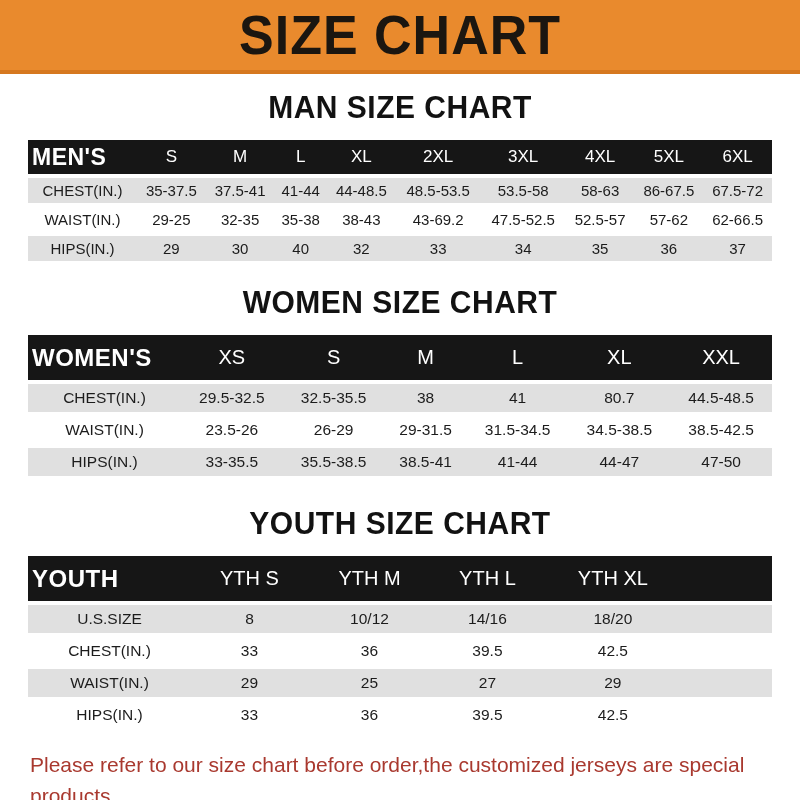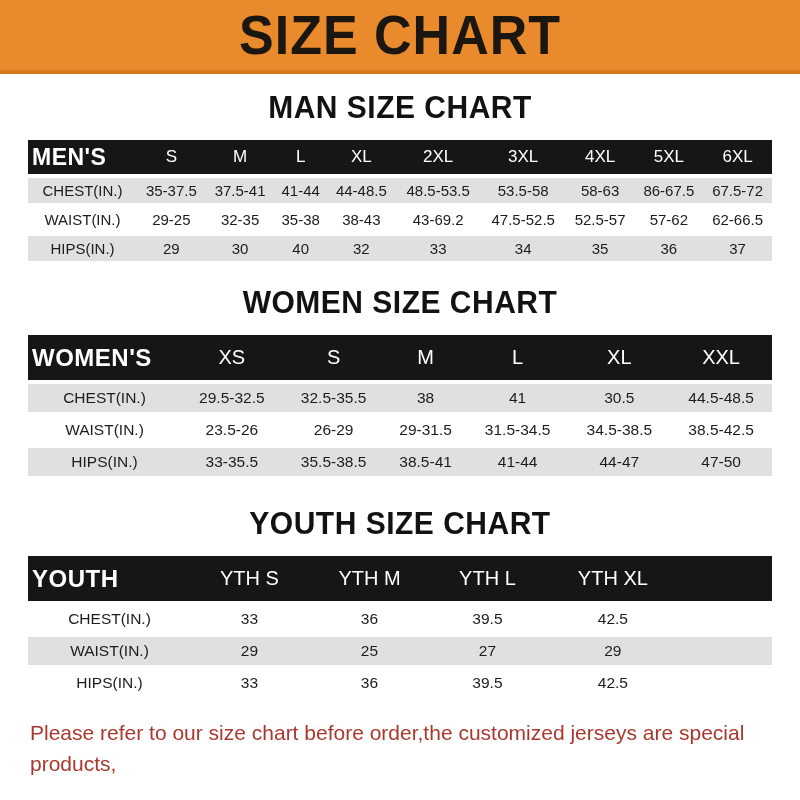--- a/index.html
+++ b/index.html
@@ -184,21 +184,21 @@
             <th>XXL</th>
           </tr>
         </thead>
         <tbody>
           <tr class="row-odd">
             <th class="lbl">CHEST(IN.)</th>
             <td>29.5-32.5</td>
             <td>32.5-35.5</td>
             <td>38</td>
             <td>41</td>
-            <td>30.5</td>
+            <td>80.7</td>
             <td>44.5-48.5</td>
           </tr>
           <tr class="row-even">
             <th class="lbl">WAIST(IN.)</th>
             <td>23.5-26</td>
             <td>26-29</td>
             <td>29-31.5</td>
             <td>31.5-34.5</td>
             <td>34.5-38.5</td>
             <td>38.5-42.5</td>
@@ -223,20 +223,28 @@
           <tr>
             <th class="hdr-label lbl">YOUTH</th>
             <th>YTH S</th>
             <th>YTH M</th>
             <th>YTH L</th>
             <th>YTH XL</th>
             <th class="col-spacer"></th>
           </tr>
         </thead>
         <tbody>
+          <tr class="row-odd">
+            <th class="lbl">U.S.SIZE</th>
+            <td>8</td>
+            <td>10/12</td>
+            <td>14/16</td>
+            <td>18/20</td>
+            <td class="col-spacer"></td>
+          </tr>
           <tr class="row-even">
             <th class="lbl">CHEST(IN.)</th>
             <td>33</td>
             <td>36</td>
             <td>39.5</td>
             <td>42.5</td>
             <td class="col-spacer"></td>
           </tr>
           <tr class="row-odd">
             <th class="lbl">WAIST(IN.)</th>

